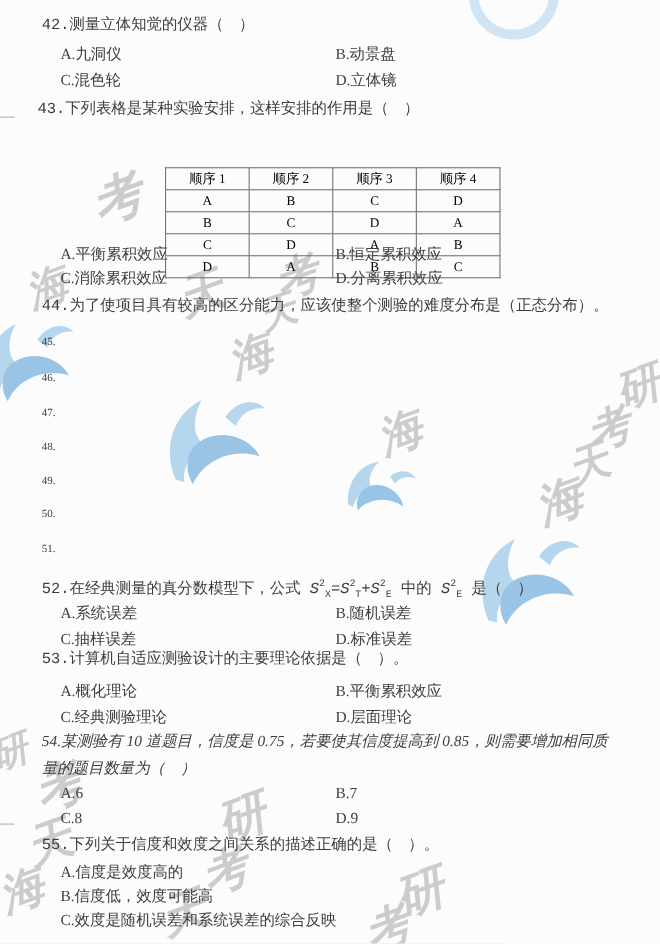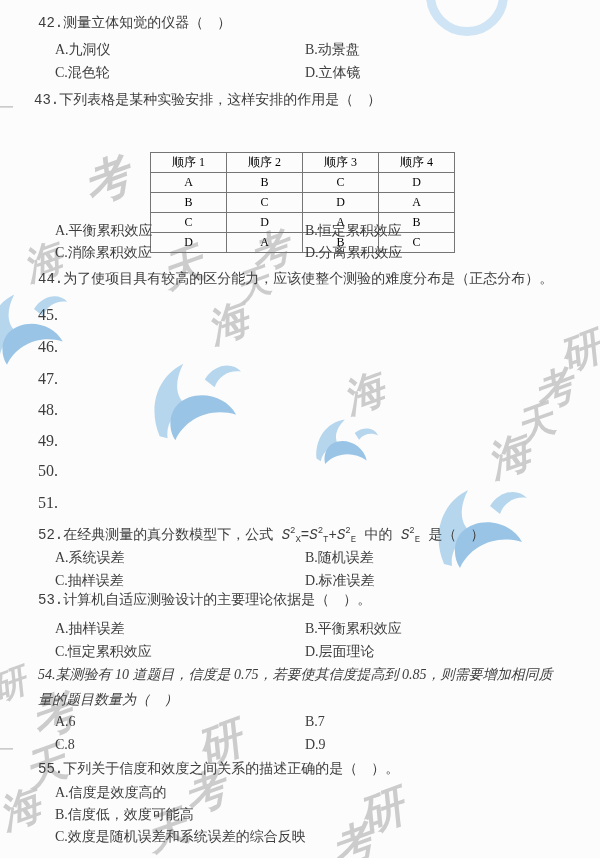--- a/index.html
+++ b/index.html
@@ -6,21 +6,21 @@
   .page{
     position:relative; width:600px; height:858px; margin:0 auto;
     background:#fcfcfc; overflow:hidden;
     font-family:"Liberation Serif","DejaVu Serif",serif;
     color:#3d3d3d;
   }
   .line{position:absolute; font-size:14px; line-height:16px; white-space:nowrap;font-family:Liberation Mono, monospace;}
   .qblock{position:absolute; font-size:14px; line-height:25px; white-space:normal;font-style:italic;}
   .optrow{position:absolute; left:55px; font-size:14px; white-space:nowrap;}
   .optA{display:inline-block; width:250px;}
-  .blanknum{position:absolute; left:38px; font-size:16px;text-align:center;}
+  .blanknum{position:absolute; left:38px; font-size:10px;text-align:center;}
   sup{font-size:9px;} sub{font-size:9px;}
   .fS{font-style:italic;}
   
   table.lsq{
     position:absolute; left:150px; top:112px; border-collapse:collapse;
     font-size:12px; color:#000000;margin-top:40px;
   }
   table.lsq th, table.lsq td{
     border:1px solid #757575; width:75px; height:19px;
     text-align:center; font-weight:normal; padding:0;
@@ -162,24 +162,24 @@
     </div>
     <div class="optrow" style="top:549px">
       <span class="optA">A.系统误差</span><span>B.随机误差</span>
     </div>
     <div class="optrow" style="top:572px">
       <span class="optA">C.抽样误差</span><span>D.标准误差</span>
     </div>
 
     <div class="line" style="left:38px;top:592px"><span>53.</span><span>计算机自适应测验设计的主要理论依据是（　）。</span></div>
     <div class="optrow" style="top:620px">
-      <span class="optA">A.抽样误差</span><span>B.平衡累积效应</span>
+      <span class="optA">A.概化理论</span><span>B.平衡累积效应</span>
     </div>
     <div class="optrow" style="top:643px">
-      <span class="optA">C.恒定累积效应</span><span>D.层面理论</span>
+      <span class="optA">C.经典测验理论</span><span>D.层面理论</span>
     </div>
 
     <div class="qblock" style="left:38px;top:662px;width:528px"><span>54.</span><span>某测验有 10 道题目，信度是 0.75，若要使其信度提高到 0.85，则需要增加相同质量的题目数量为（　）</span></div>
     <div class="optrow" style="top:714px">
       <span class="optA">A.6</span><span>B.7</span>
     </div>
     <div class="optrow" style="top:737px">
       <span class="optA">C.8</span><span>D.9</span>
     </div>
 

